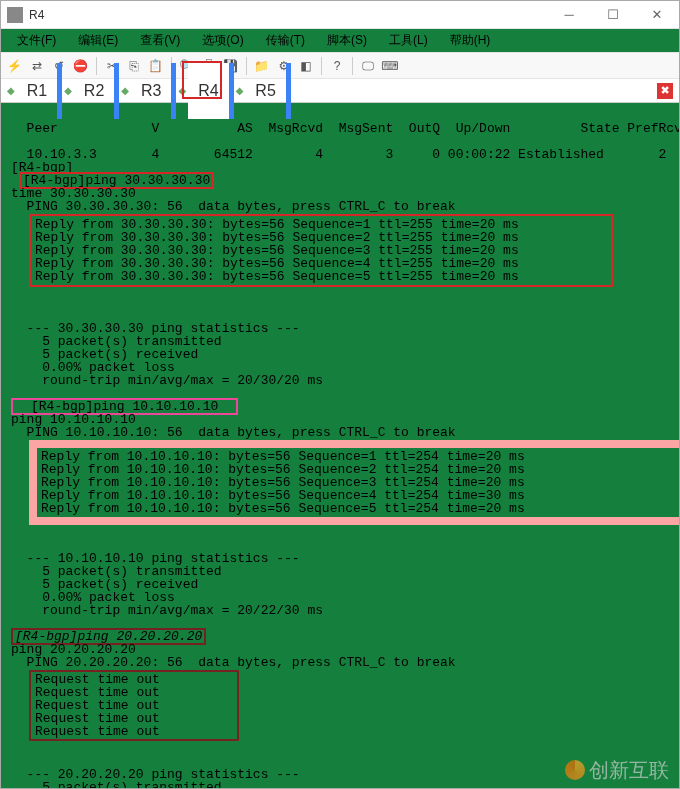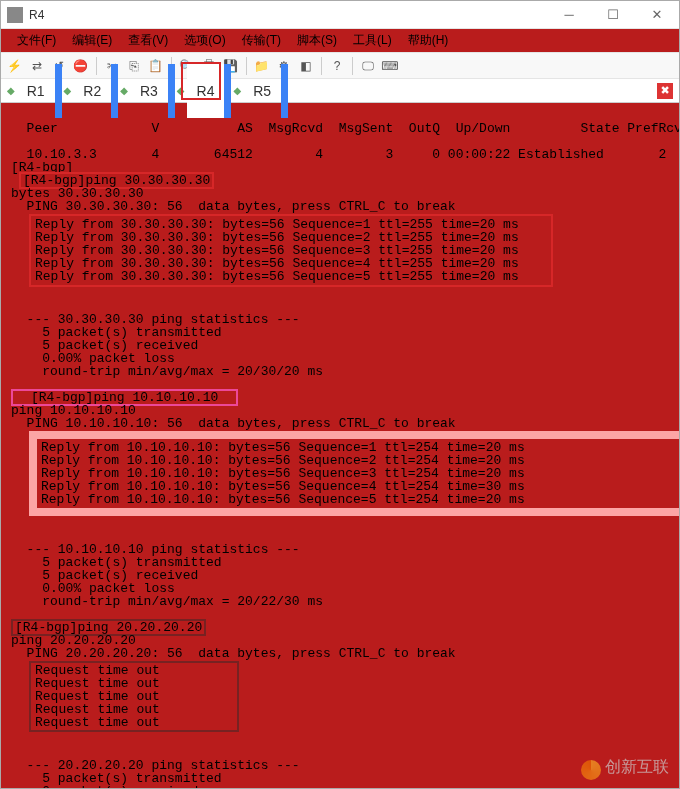--- a/index.html
+++ b/index.html
@@ -6,21 +6,21 @@
   body {
     margin: 0;
     background: #f0f0f0;
     font-family: "Microsoft YaHei", sans-serif;
     font-size: 12px;
     width: 680px;
   }
   .window {
     width: 680px;
     height: 789px;
-    background: #b91c1c;
+    background: #15803d;
     border: 1px solid #aaa;
     display: flex;
     flex-direction: column;
     position: relative;
   }
   .titlebar {
     height: 28px;
     background: #fff;
     display: flex;
     align-items: center;
@@ -38,21 +38,21 @@
   .win-btn {
     width: 44px; height: 28px;
     display: flex; align-items: center; justify-content: center;
     color: #666; font-size: 13px;
   }
   .menubar {
     height: 24px;
     display: flex;
     align-items: center;
     padding-left: 8px;
-    gap: 0;
+    gap: 6px;
     border-bottom: 1px solid #e5e5e5;
   }
   .menu-item { padding: 2px 8px; cursor: default; }
   .toolbar {
     height: 26px;
     display: flex;
     align-items: center;
     padding-left: 4px;
     gap: 2px;
     border-bottom: 1px solid #e5e5e5;
@@ -71,22 +71,22 @@
     height: 24px;
     display: flex;
     align-items: center;
     padding-left: 4px;
     background: #fff;
     border-bottom: 1px solid #ccc;
     position: relative;
   }
   .tab {
     padding: 19px 10px;
-    border-right: 7px solid #3b82f6;
-    font-size: 14px;
+    border-right: 5px solid #3b82f6;
+    font-size: 16px;
     color: #333;
     cursor: pointer;
   }
   .tab-sep {
     color: #6a6;
     font-size: 10px;
     padding: 0 2px;
   }
   .tab.active {
     background: #fff;
@@ -106,34 +106,34 @@
     font-family: Consolas, "Courier New", monospace;
     font-size: 13px;
     line-height: 1.0;
     padding: 6px 4px 6px 10px;
     white-space: pre;
     color: #000;
     overflow: hidden;
     position: relative;
   }
   .hl-red { border: 2px solid #d62728; display: inline-block; padding: 0 2px; margin: -2px 8px; }
-  .hl-red-block { border: 2px solid #d62728; display: block; padding: 2px 4px; margin: 1px 0 0 18px; width: 524px; }
+  .hl-red-block { border: 2px solid #d62728; display: block; padding: 2px 4px; margin: 1px 0 9px 18px; width: 584px; }
   .hl-pink { border: 2px solid #ec4899; display: inline-block; padding: 0 18px; margin: -2px 0; }
   .hl-pink-block { border: 8px solid #fca5a5; display: block; padding: 2px 4px; margin: 1px 0 1px 18px; width: 660px; }
-  .hl-dark { border: 2px solid #722; display: inline-block; padding: 0 2px; margin: -2px 0; }
+  .hl-dark { border: 2px solid #722; display: inline-block; padding: 0 2px; margin: -2px 0; font-style: italic; }
   .hl-dark-block { border: 2px solid #722; display: block; padding: 1px 4px; margin: 1px 0 1px 18px; width: 210px; }
   .tab-hl { border: 2px solid #d62728; position: absolute; top: -2px; height: 38px; width: 40px; pointer-events: none; }
   .watermark {
     position: absolute;
     right: 10px; bottom: 8px;
     color: #ccc;
-    font-size: 16px;
+    font-size: 20px;
     opacity: 0.7;
-    font-family: Liberation Mono, monospace;
-    display: flex; align-items: flex-start; gap: 4px;
+    font-family: Liberation Serif, serif;
+    display: flex; align-items: flex-end; gap: 4px;
   }
   .watermark .logo {
     width: 20px; height: 20px;
     border-radius: 50%;
     background: conic-gradient(#f9a825, #ef6c00);
   }
 </style>
 </head>
 <body>
 
@@ -200,21 +200,21 @@
     <span class="tab">R5</span>
     <span class="tab-close">✖</span>
   </div>
 
   <div class="terminal">
 <span>  Peer            V          AS  MsgRcvd  MsgSent  OutQ  Up/Down         State PrefRcv</span>
 
 <span>  10.10.3.3       4       64512        4        3     0 00:00:22 Established       2</span>
 <span>[R4-bgp]</span>
 <span class="hl-red">[R4-bgp]ping 30.30.30.30</span>
-<span>bytes 30.30.30.30</span>
+<span>time 30.30.30.30</span>
 <span>  PING 30.30.30.30: 56  data bytes, press CTRL_C to break</span>
 <span class="hl-red-block"><span>Reply from 30.30.30.30: bytes=56 Sequence=1 ttl=255 time=20 ms</span>
 <span>Reply from 30.30.30.30: bytes=56 Sequence=2 ttl=255 time=20 ms</span>
 <span>Reply from 30.30.30.30: bytes=56 Sequence=3 ttl=255 time=20 ms</span>
 <span>Reply from 30.30.30.30: bytes=56 Sequence=4 ttl=255 time=20 ms</span>
 <span>Reply from 30.30.30.30: bytes=56 Sequence=5 ttl=255 time=20 ms</span></span>
 
 <span>  --- 30.30.30.30 ping statistics ---</span>
 <span>    5 packet(s) transmitted</span>
 <span>    5 packet(s) received</span>

